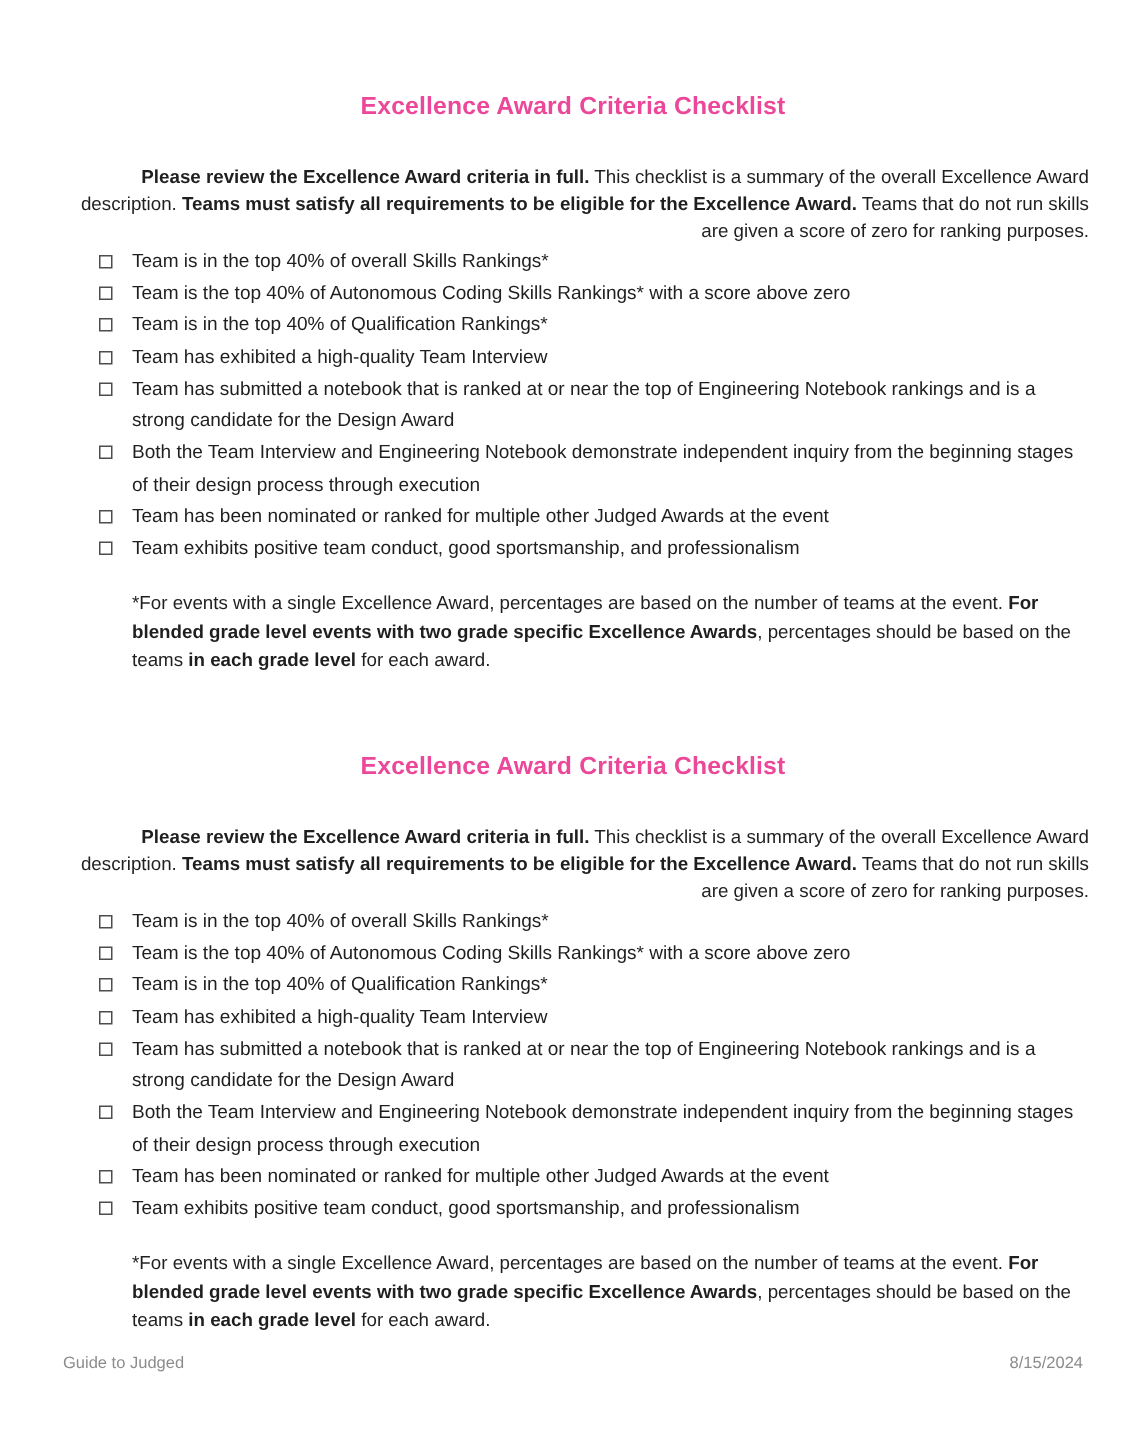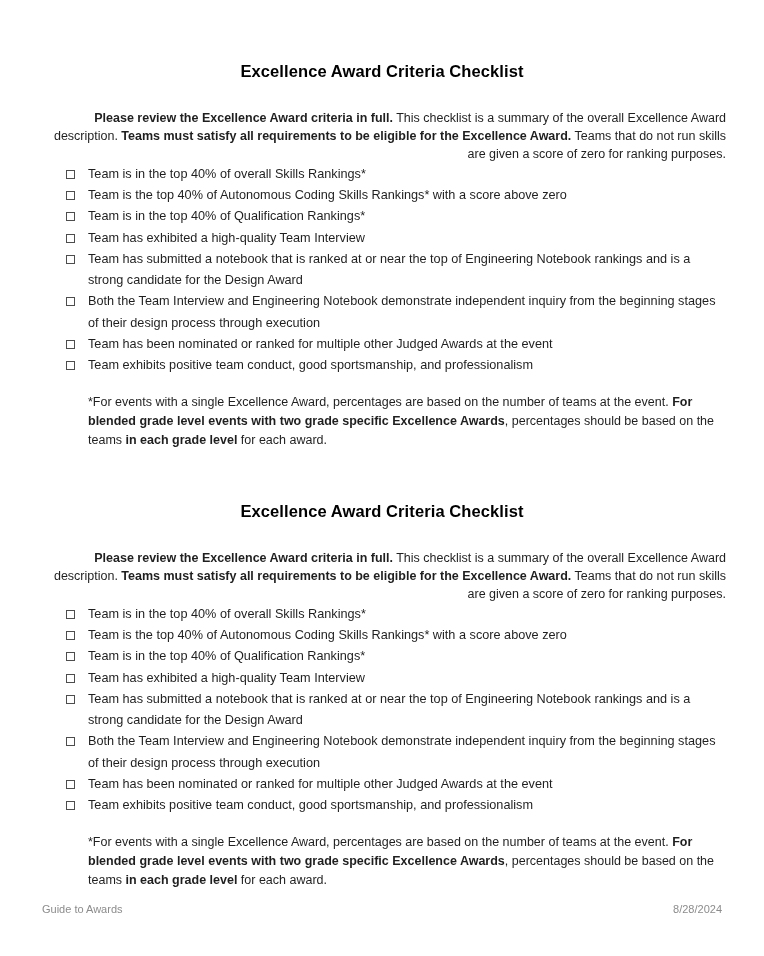--- a/index.html
+++ b/index.html
@@ -13,21 +13,21 @@
   }
   .page { position: absolute; inset: 0; background: #ffffff; }
   .section { position: absolute; left: 0; width: 764px; }
   #section-1 { top: 62px; }
   #section-2 { top: 502px; }
   .title {
     margin: 0;
     font-size: 16.5px;
     font-weight: bold;
     text-align: center;
-    color: #000000;
+    color: #ec4899;
     letter-spacing: 0.1px;
   }
   .intro {
     margin: 28px 0 0 42px;
     max-width: 684px;
     font-size: 12.5px;
     line-height: 18.2px;
     text-align: right;
   }
   .checklist {
@@ -100,17 +100,17 @@
         <li><span class="checkbox"></span><span>Team has exhibited a high-quality Team Interview</span></li>
         <li><span class="checkbox"></span><span>Team has submitted a notebook that is ranked at or near the top of Engineering Notebook rankings and is a strong candidate for the Design Award</span></li>
         <li><span class="checkbox"></span><span>Both the Team Interview and Engineering Notebook demonstrate independent inquiry from the beginning stages of their design process through execution</span></li>
         <li><span class="checkbox"></span><span>Team has been nominated or ranked for multiple other Judged Awards at the event</span></li>
         <li><span class="checkbox"></span><span>Team exhibits positive team conduct, good sportsmanship, and professionalism</span></li>
       </ul>
     <p class="footnote"><span>*For events with a single Excellence Award, percentages are based on the number of teams at the event. </span><span class="b">For blended grade level events with two grade specific Excellence Awards</span><span>, percentages should be based on the teams </span><span class="b">in each grade level</span><span> for each award.</span></p>
   </div>
 
   <div class="footer">
-    <span>Guide to Awards</span>
-    <span>8/28/2024</span>
+    <span>Guide to Judged</span>
+    <span>8/15/2024</span>
   </div>
 
 </div>
 
 </body></html>

